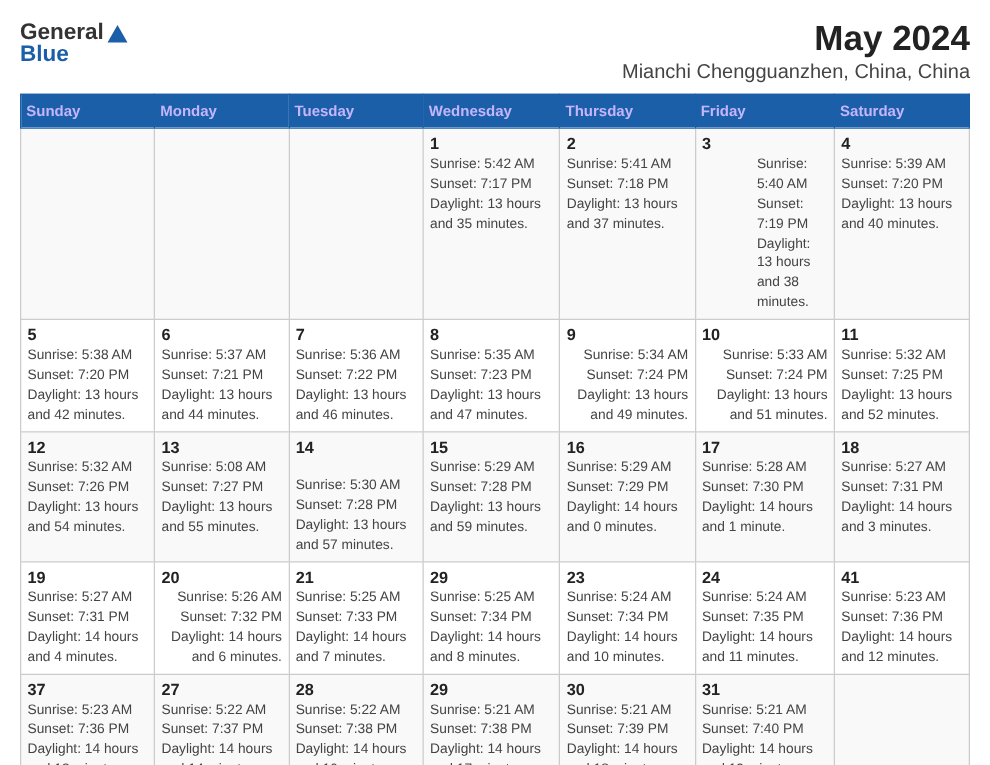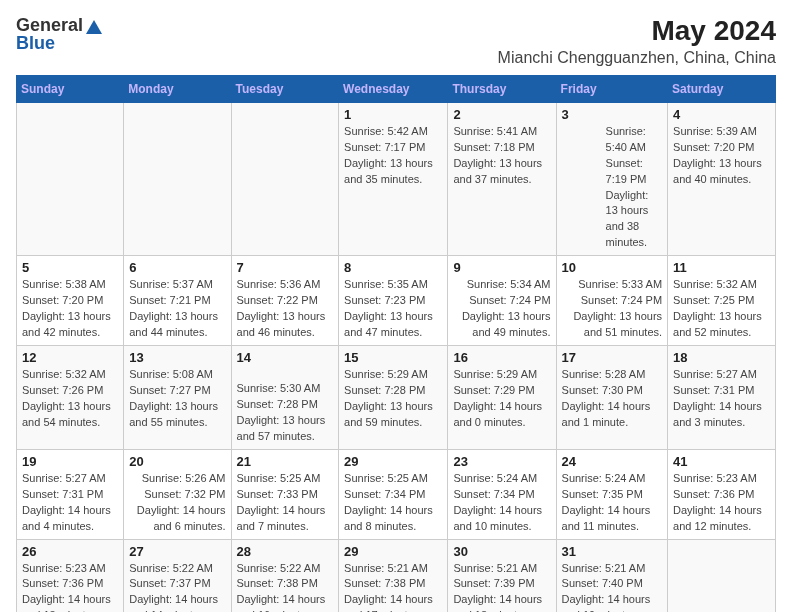--- a/index.html
+++ b/index.html
@@ -290,21 +290,21 @@
         <td>
           <span class="day-number">41</span>
           <div class="day-detail" style="white-space: pre-line;">Sunrise: 5:23 AM
 Sunset: 7:36 PM
 Daylight: 14 hours
 and 12 minutes.</div>
         </td>
       </tr>
       <tr>
         <td>
-          <span class="day-number">26</span>
+          <span class="day-number">37</span>
           <div class="day-detail" style="white-space: pre-line;">Sunrise: 5:23 AM
 Sunset: 7:36 PM
 Daylight: 14 hours
 and 13 minutes.</div>
         </td>
         <td>
           <span class="day-number">27</span>
           <div class="day-detail" style="white-space: pre-line;">Sunrise: 5:22 AM
 Sunset: 7:37 PM
 Daylight: 14 hours

